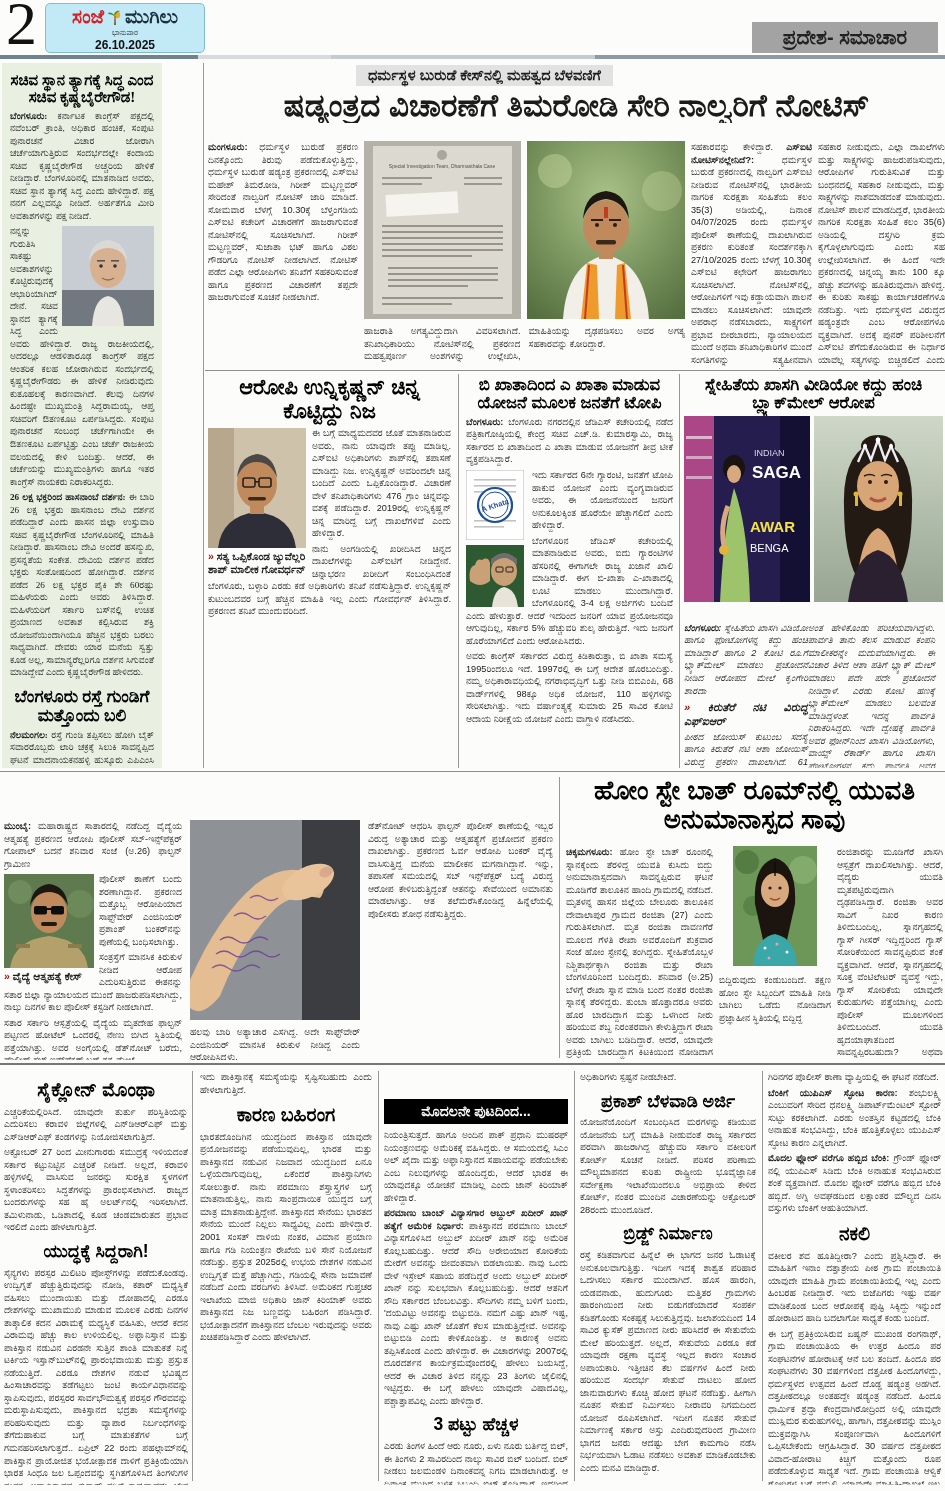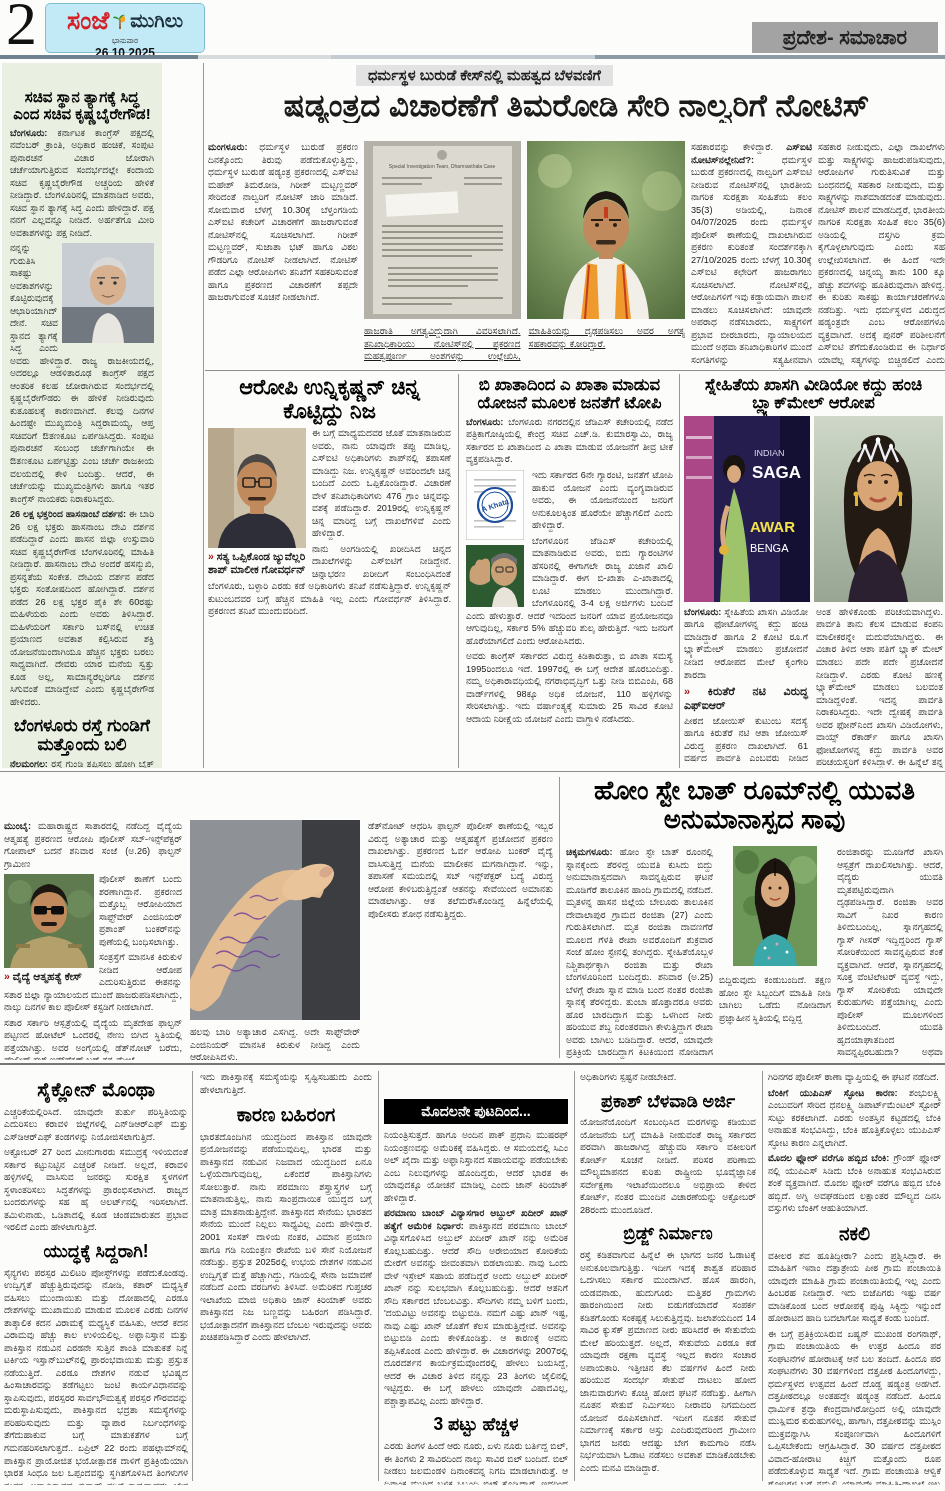--- a/index.html
+++ b/index.html
@@ -15,31 +15,31 @@
   .chev{color:#9c1412;font-weight:bold;}
   .vline{position:absolute;width:1px;background:#979797;}
   .hline{position:absolute;height:1px;background:#8e8e8e;}
   figure{margin:0;padding:0;}
   svg{display:block;}
   .col{position:absolute;overflow:hidden;}
   
   .pgnum{position:absolute;left:6px;top:-12px;font-family:"Liberation Serif",serif;font-size:62px;color:#111;}
   .logo{position:absolute;left:45px;top:3px;width:160px;height:50px;background:#c2e9f6;border:1px solid #7fbdd2;border-radius:5px;box-sizing:border-box;text-align:center;}
   .brandrow{display:flex;align-items:center;justify-content:center;gap:3px;margin-top:2px;}
-  .brand-red{font-size:25px;font-weight:bold;color:#d42127;}
+  .brand-red{font-size:19px;font-weight:bold;color:#d42127;}
   .brand-dark{font-size:19px;font-weight:bold;color:#1b2f3c;}
   .day{font-size:7.5px;color:#222;}
   .date{font-size:12px;font-weight:bold;color:#111;}
   .region{position:absolute;left:752px;top:22px;width:186px;height:31px;background:#a3a3a3;
           font-size:20px;font-weight:bold;text-align:center;line-height:31px;color:#222;}
   .topbar{position:absolute;left:0;top:55px;width:945px;height:4px;
           background:linear-gradient(90deg,#6f8290 0 21%,#d7dbde 21% 35%,#c4cbd1 35% 63%,#8c9ba6 63% 100%);}
   
   .leftpanel{position:absolute;left:2px;top:63px;width:160px;height:705px;background:#e9f0e2;
-             padding:26px 8px;box-sizing:border-box;overflow:hidden;}
+             padding:9px 8px;box-sizing:border-box;overflow:hidden;font-family:Liberation Serif, serif;}
   .kicker{position:absolute;left:148px;top:2px;background:#e2e2e2;padding:2px 12px;font-size:14.5px;font-weight:bold;}
   .mainhl{position:absolute;left:0;top:26px;width:737px;font-size:31px;font-weight:bold;text-align:center;
           white-space:nowrap;overflow:hidden;line-height:1.1;}
   .banner{background:#000;color:#fff;text-align:center;font-size:14px;font-weight:bold;padding:3px 0;margin-bottom:5px;margin-top:28px;}
   .inset{font-weight:bold;font-size:11px;line-height:1.3;margin:2px 0;}
 </style>
 </head>
 <body>
 
 <div class="page">
@@ -148,21 +148,21 @@
           <circle cx="88" cy="84" r="2" fill="#2a1d12"></circle>
         <rect x="64" y="78" width="12" height="2" fill="#2a1d12"></rect>
           <rect x="82" y="78" width="12" height="2" fill="#2a1d12"></rect>
         <rect x="69" y="99" width="20" height="4.5" rx="2" fill="#3a2a1c"></rect>
       </svg>
     </figure>
     <div class="t col" style="left:483px;top:78px;width:121px;height:228px;">
       <p><span>ಸಹಕಾರವನ್ನು ಕೇಳಿದ್ದಾರೆ.</span> <b class="dl">ಎಸ್ಐಟಿ ನೋಟಿಸ್‌ನಲ್ಲೇನಿದೆ?:</b> <span>ಧರ್ಮಸ್ಥಳ ಬುರುಡೆ ಪ್ರಕರಣದಲ್ಲಿ ನಾಲ್ವರಿಗೆ ಎಸ್ಐಟಿ ನೀಡಿರುವ ನೋಟಿಸ್‌ನಲ್ಲಿ ಭಾರತೀಯ ನಾಗರಿಕ ಸುರಕ್ಷತಾ ಸಂಹಿತೆಯ ಕಲಂ 35(3) ಅಡಿಯಲ್ಲಿ, ದಿನಾಂಕ 04/07/2025 ರಂದು ಧರ್ಮಸ್ಥಳ ಪೊಲೀಸ್ ಠಾಣೆಯಲ್ಲಿ ದಾಖಲಾಗಿರುವ ಪ್ರಕರಣ ಕುರಿತಂತೆ ಸಂದರ್ಶನಕ್ಕಾಗಿ 27/10/2025 ರಂದು ಬೆಳಗ್ಗೆ 10.30ಕ್ಕೆ ಎಸ್ಐಟಿ ಕಛೇರಿಗೆ ಹಾಜರಾಗಲು ಸೂಚಿಸಲಾಗಿದೆ. ನೋಟಿಸ್‌ನಲ್ಲಿ, ಆರೋಪಿಗಳಿಗೆ ಇವು ಕಡ್ಡಾಯವಾಗಿ ಪಾಲನೆ ಮಾಡಲು ಸೂಚಿಸಲಾಗಿದೆ: ಯಾವುದೇ ಅಪರಾಧ ನಡೆಸಬಾರದು, ಸಾಕ್ಷ್ಯಗಳಿಗೆ ಪ್ರಭಾವ ಬೀರಬಾರದು, ನ್ಯಾಯಾಲಯದ ಮುಂದೆ ಅಥವಾ ತನಿಖಾಧಿಕಾರಿಗಳ ಮುಂದೆ ಸಂಗತಿಗಳನ್ನು ಸತ್ಯಹೀನವಾಗಿ ಹೇಳಬಾರದು, ನ್ಯಾಯಾಲಯ/ ಠಾಣೆಯ ಕಚೇರಿಯಲ್ಲಿ ಹಾಜರಾಗುವುದು,</span></p>
     </div>
     <div class="t col" style="left:610px;top:78px;width:127px;height:228px;">ಸಹಕಾರ ನೀಡುವುದು, ಎಲ್ಲಾ ದಾಖಲೆಗಳು ಮತ್ತು ಸಾಕ್ಷ್ಯಗಳನ್ನು ಹಾಜರುಪಡಿಸುವುದು, ಆರೋಪಿಗಳ ಗುರುತಿಸುವಿಕೆ ಮತ್ತು ಬಂಧನದಲ್ಲಿ ಸಹಕಾರ ನೀಡುವುದು, ಮತ್ತು ಸಾಕ್ಷ್ಯಗಳನ್ನು ನಾಶಮಾಡದಂತೆ ಮಾಡುವುದು. ನೋಟಿಸ್ ಪಾಲನೆ ಮಾಡದಿದ್ದರೆ, ಭಾರತೀಯ ನಾಗರಿಕ ಸುರಕ್ಷತಾ ಸಂಹಿತೆ ಕಲಂ 35(6) ಅಡಿಯಲ್ಲಿ ದಸ್ತಗಿರಿ ಕ್ರಮ ಕೈಗೊಳ್ಳಲಾಗುವುದು ಎಂದು ಸಹ ಉಲ್ಲೇಖಿಸಲಾಗಿದೆ. ಈ ಹಿಂದೆ ಇದೇ ಪ್ರಕರಣದಲ್ಲಿ ಚಿನ್ನಯ್ಯ ತಾನು 100 ಕ್ಕೂ ಹೆಚ್ಚು ಶವಗಳನ್ನು ಹೂತಿರುವುದಾಗಿ ಹೇಳಿದ್ದ. ಈ ಕುರಿತು ಸಾಕಷ್ಟು ಕಾರ್ಯಾಚರಣೆಗಳೂ ನಡೆದಿತ್ತು. ಇದು ಧರ್ಮಸ್ಥಳದ ವಿರುದ್ಧದ ಷಡ್ಯಂತ್ರವೇ ಎಂಬ ಆರೋಪಗಳೂ ವ್ಯಕ್ತವಾಗಿದೆ. ಅದಕ್ಕೆ ಪುನರ್ ಪರಿಶೀಲನೆಗೆ ಎಸ್ಐಟಿ ತೆಗೆದುಕೊಂಡಿರುವ ಈ ನಿರ್ಧಾರ ಯಾವೆಲ್ಲ ಸತ್ಯಗಳನ್ನು ಬಿಚ್ಚಿಡಲಿದೆ ಎಂದು ಕಾದು ನೋಡಬೇಕಿದೆ.</div>
-    <div class="t col" style="left:156px;top:262px;width:321px;height:44px;column-count:2;column-gap:8px;text-decoration:underline;">ಹಾಜರಾತಿ ಅಗತ್ಯವಿದ್ದುದಾಗಿ ವಿವರಿಸಲಾಗಿದೆ. ತನಿಖಾಧಿಕಾರಿಯು ನೋಟಿಸ್‌ನಲ್ಲಿ ಪ್ರಕರಣದ ಮಹತ್ವಪೂರ್ಣ ಅಂಶಗಳನ್ನು ಉಲ್ಲೇಖಿಸಿ, ಮಾಹಿತಿಯನ್ನು ದೃಢಪಡಿಸಲು ಅವರ ಅಗತ್ಯ ಸಹಕಾರವನ್ನು ಕೋರಿದ್ದಾರೆ.</div>
+    <div class="t col" style="left:156px;top:262px;width:321px;height:44px;column-count:2;column-gap:8px;">ಹಾಜರಾತಿ ಅಗತ್ಯವಿದ್ದುದಾಗಿ ವಿವರಿಸಲಾಗಿದೆ. ತನಿಖಾಧಿಕಾರಿಯು ನೋಟಿಸ್‌ನಲ್ಲಿ ಪ್ರಕರಣದ ಮಹತ್ವಪೂರ್ಣ ಅಂಶಗಳನ್ನು ಉಲ್ಲೇಖಿಸಿ, ಮಾಹಿತಿಯನ್ನು ದೃಢಪಡಿಸಲು ಅವರ ಅಗತ್ಯ ಸಹಕಾರವನ್ನು ಕೋರಿದ್ದಾರೆ.</div>
   </div>
   <div class="hline" style="left:205px;top:370px;width:740px;"></div>
 
   <div class="vline" style="left:458px;top:374px;height:394px;"></div>
   <div class="vline" style="left:679px;top:374px;height:394px;"></div>
 
   <div class="col" style="left:208px;top:375px;width:243px;height:393px;">
     <div class="hl" style="font-size:21px;">ಆರೋಪಿ ಉನ್ನಿಕೃಷ್ಣನ್ ಚಿನ್ನ ಕೊಟ್ಟಿದ್ದು ನಿಜ</div>
     <div class="t" style="margin-top:5px;">
       <div style="float:left;width:98px;margin:1px 6px 2px 0;">
@@ -268,21 +268,21 @@
           <path d="M56 82 Q64 88 72 82" stroke="#b0523c" stroke-width="3" fill="none"></path>
           <circle cx="42" cy="78" r="2.5" fill="#e0b33c"></circle>
             <circle cx="86" cy="78" r="2.5" fill="#e0b33c"></circle>
           <rect x="41" y="80" width="3" height="10" fill="#e0b33c"></rect>
             <rect x="85" y="80" width="3" height="10" fill="#e0b33c"></rect>
           <path d="M42 186 Q44 120 64 112 Q84 120 86 186 Z" fill="#d8a576"></path>
           <path d="M34 186 Q40 140 64 134 Q88 140 94 186 Z" fill="#2a2030"></path>
         </svg>
       </figure>
     </div>
-    <div style="display:flex;gap:8px;margin-top:4px;">
+    <div style="display:flex;margin-top:20px;font-style:italic;">
       <div class="t" style="width:124px;">
         <p><b class="dl">ಬೆಂಗಳೂರು:</b> <span>ಸ್ನೇಹಿತೆಯ ಖಾಸಗಿ ವಿಡಿಯೋ ಹಾಗೂ ಫೋಟೋಗಳನ್ನ ಕದ್ದು ಹಂಚಿ ಮಾಡಿದ್ದಾರೆ ಹಾಗೂ 2 ಕೋಟಿ ರೂ.ಗೆ ಬ್ಲ್ಯಾಕ್‌ಮೇಲ್ ಮಾಡಲು ಪ್ರಚೋದನೆ ನೀಡಿದ ಆರೋಪದ ಮೇಲೆ ಕೃಂಗೇರಿ ಶಾರದಾ</span></p>
         <div class="inset"><span class="chev">»</span> <span>ಕಿರುತೆರೆ ನಟಿ ವಿರುದ್ಧ ಎಫ್ಐಆರ್</span></div>
         <p>ಪೀಠದ ಜೋಯಿಸ್ ಕುಟುಂಬ ಸದಸ್ಯೆ ಹಾಗೂ ಕಿರುತೆರೆ ನಟಿ ಆಶಾ ಜೋಯಿಸ್ ವಿರುದ್ಧ ಪ್ರಕರಣ ದಾಖಲಾಗಿದೆ. 61 ವರ್ಷದ ಪಾರ್ವತಿ ಎಂಬವರು ನೀಡಿದ ದೂರಿನ ಮೇರೆಗೆ ಎಫ್ಐಆರ್ ದಾಖಲಾಗಿದೆ. ಆಶಾ 2016ರಲ್ಲಿ ಮಿಸ್ ಇಂಡಿಯಾ ಪ್ಲಾನೆಟ್ ಸ್ಪರ್ಧಿಯಾಗಿದ್ದರು.</p>
 
       </div>
       <div class="t" style="width:127px;">ಅಂತ ಹೇಳಿಕೊಂಡು ಪರಿಚಯವಾಗಿದ್ದಳು. ಪಾರ್ವತಿ ತಾನು ಕೆಲಸ ಮಾಡುವ ಕಂಪನಿ ಮಾಲೀಕರನ್ನೇ ಮದುವೆಯಾಗಿದ್ದರು. ಈ ವಿಚಾರ ತಿಳಿದ ಆಶಾ ಪತಿಗೆ ಬ್ಲ್ಯಾಕ್ ಮೇಲ್ ಮಾಡಲು ಪದೇ ಪದೇ ಪ್ರಚೋದನೆ ನೀಡಿದ್ದಾಳೆ. ಎರಡು ಕೋಟಿ ಹಣಕ್ಕೆ ಬ್ಲ್ಯಾಕ್‌ಮೇಲ್ ಮಾಡಲು ಬಲವಂತ ಮಾಡಿದ್ದಳಂತೆ. ಇದನ್ನ ಪಾರ್ವತಿ ನಿರಾಕರಿಸಿದ್ದರು. ಇದೇ ದ್ವೇಷಕ್ಕೆ ಪಾರ್ವತಿ ಅವರ ಫೋನ್‌ನಿಂದ ಖಾಸಗಿ ವಿಡಿಯೋಗಳು, ವಾಯ್ಸ್ ರೆಕಾರ್ಡ್ ಹಾಗೂ ಖಾಸಗಿ ಫೋಟೋಗಳನ್ನ ಕದ್ದು ಪಾರ್ವತಿ ಅವರ ಪರಿಚಯಸ್ಥರಿಗೆ ಕಳಿಸಿದ್ದಾಳೆ. ಈ ಹಿನ್ನೆಲೆ ತನ್ನ ಘನತೆಗೆ ಕುಂದುಂಟಾಗಿದೆ ಹಾಗೂ ತನ್ನ ಖಾಸಗಿ ಡೇಟಾ ಕದ್ದಿದ್ದಾರೆ ಎಂದು ಆರೋಪಿಸಿ ಪಾರ್ವತಿ ದೂರು ನೀಡಿದ್ದಾರೆ. ನಟಿಯ ವಿರುದ್ಧ ತಿಲಕನಗರ ಪೊಲೀಸ್ ಠಾಣೆಯಲ್ಲಿ ಪ್ರಕರಣ ದಾಖಲಾಗಿದ್ದು, ತನಿಖೆ ಪ್ರಗತಿಯಲ್ಲಿದೆ.</div>
     </div>
   </div>
   <div class="hline" style="left:0;top:771px;width:945px;"></div>

